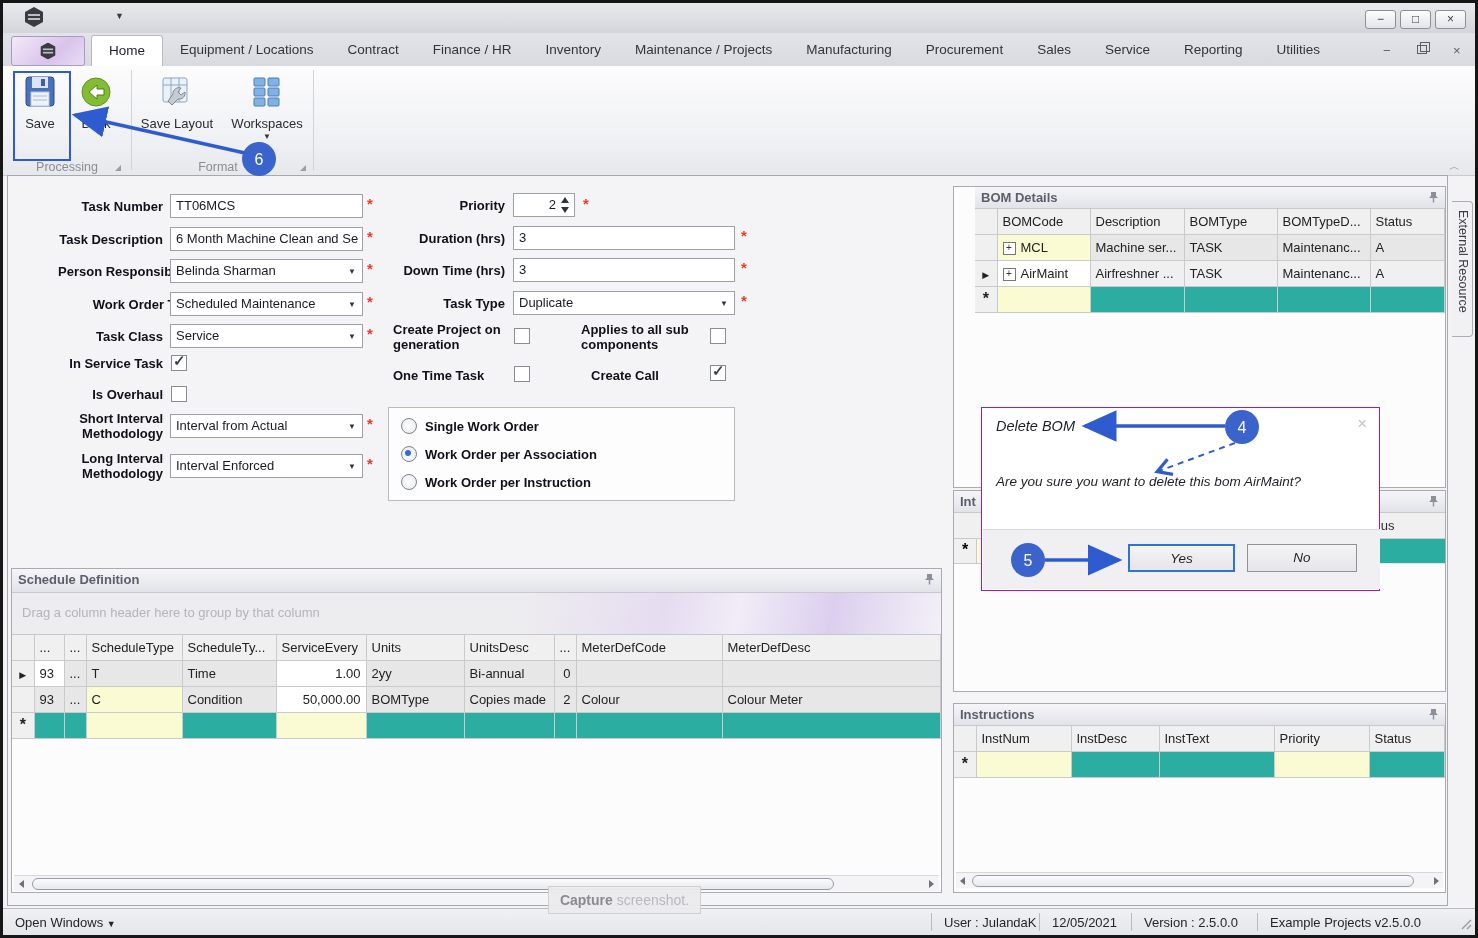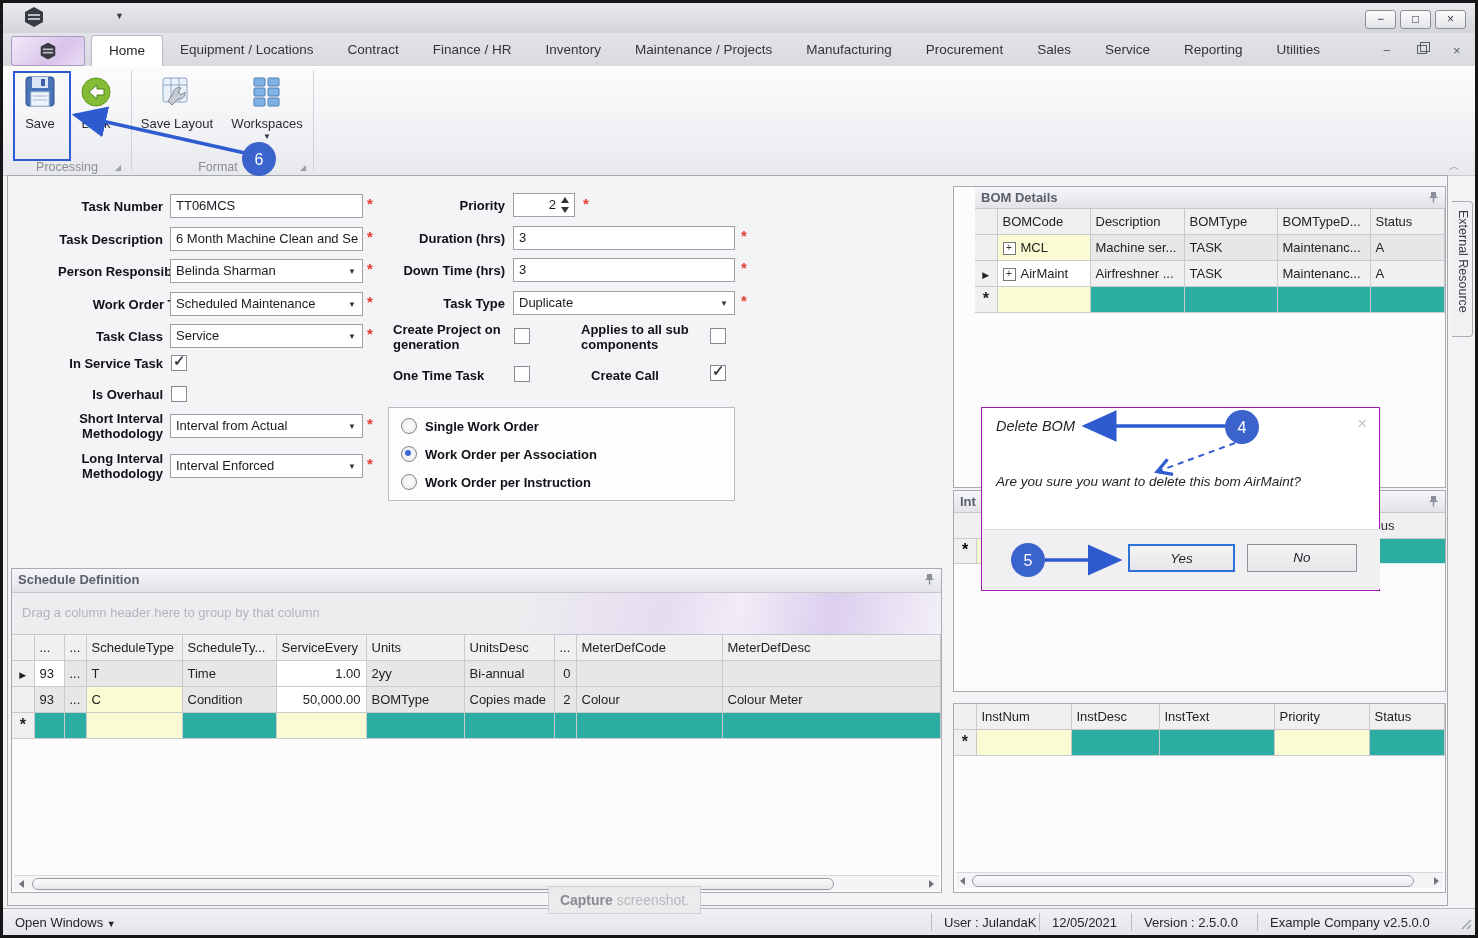--- a/index.html
+++ b/index.html
@@ -327,20 +327,26 @@
           </svg></span>
     </div>
     <div class="abs" style="left:0;top:22px;width:491px;height:25px;background:#F0F0F1;border-bottom:1px solid #C9CACD;"></div>
     <div class="abs" style="left:416px;top:27px;font-size:13px;color:#2C2C32;">...us</div>
     <div class="abs" style="left:0;top:48px;width:22px;height:24px;background:#F0F0F1;border-right:1px solid #C9CACD;border-bottom:1px solid #C9CACD;text-align:center;"><span class="newstar" style="line-height:22px;">*</span></div>
     <div class="abs" style="left:23px;top:48px;width:150px;height:24px;background:#FBFBD3;border-bottom:1px solid #C9CACD;"></div>
     <div class="abs" style="left:173px;top:48px;width:318px;height:24px;background:#2BAEA1;border-bottom:1px solid #CFEFEA;"></div>
   </div>
 
   <div class="panel" style="left:950px;top:700px;width:493px;height:190px;">
+    <div class="panel-hd"><span>Instructions</span>
+      <span class="pin"><svg width="11" height="12">
+            <path d="M3 1 h5 v4 l2 2 H1 l2 -2 z" fill="#8A8F99"></path>
+            <rect x="4.8" y="7" width="1.4" height="4.5" fill="#8A8F99"></rect>
+          </svg></span>
+    </div>
     <table class="grid">
       <colgroup>
           <col style="width:22px">
           <col style="width:95px">
           <col style="width:88px">
           <col style="width:115px">
           <col style="width:95px">
           <col>
         </colgroup>
       <tbody>
@@ -469,21 +475,21 @@
 
   <div class="statusbar">
     <div class="sb-item" style="left:12px;"><span>Open Windows</span> <span style="font-size:9px;">▼</span></div>
     <div class="sb-sep" style="left:928px;"></div>
     <div class="sb-item" style="left:941px;">User : JulandaK</div>
     <div class="sb-sep" style="left:1036px;"></div>
     <div class="sb-item" style="left:1049px;">12/05/2021</div>
     <div class="sb-sep" style="left:1128px;"></div>
     <div class="sb-item" style="left:1141px;">Version : 2.5.0.0</div>
     <div class="sb-sep" style="left:1254px;"></div>
-    <div class="sb-item" style="left:1267px;">Example Company v2.5.0.0</div>
+    <div class="sb-item" style="left:1267px;">Example Projects v2.5.0.0</div>
     <div class="grip"><svg width="13" height="13">
           <line x1="3" y1="12" x2="12" y2="3" stroke="#9A9DA4" stroke-width="1.5"></line>
           <line x1="8" y1="12" x2="12" y2="8" stroke="#9A9DA4" stroke-width="1.5"></line>
         </svg></div>
   </div>
 
   <svg id="ann">
     <defs>
       <marker id="ah" markerWidth="11" markerHeight="9" refX="9" refY="4.5" orient="auto">
           <path d="M0,0 L10,4.5 L0,9 z" fill="#2F5BD0"></path>

